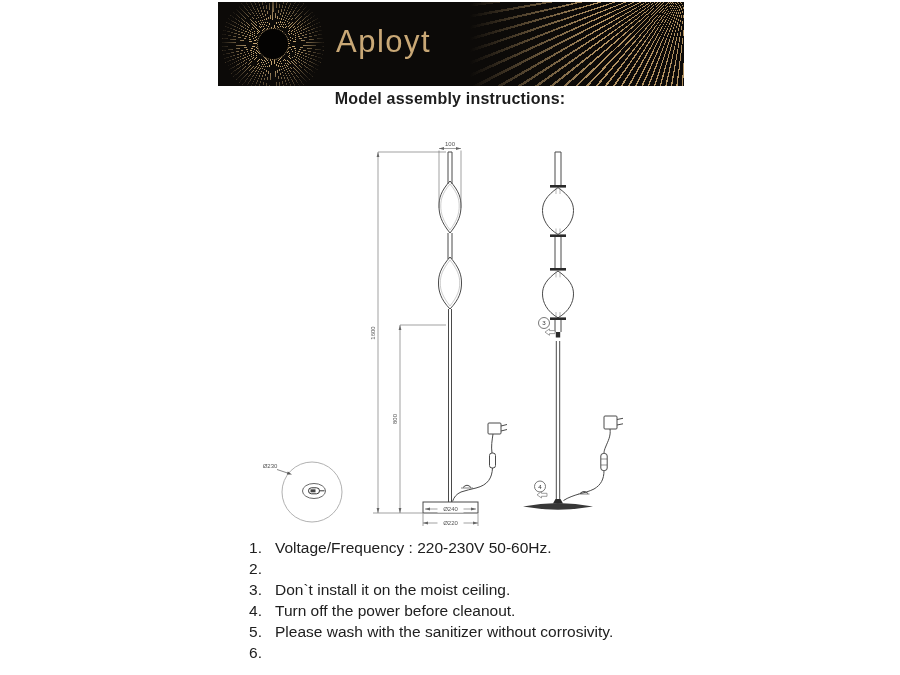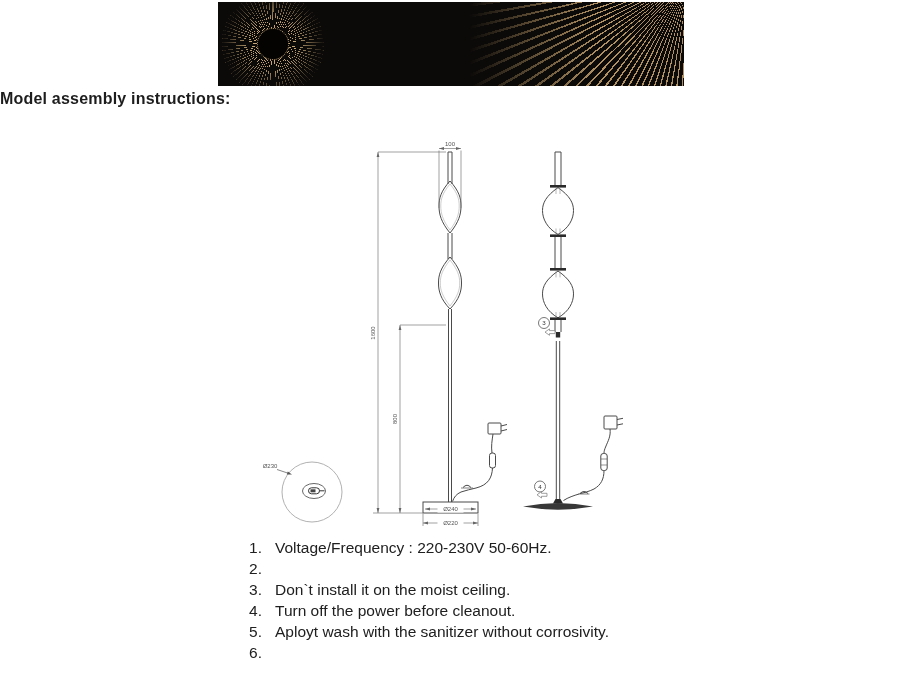--- a/index.html
+++ b/index.html
@@ -18,40 +18,41 @@
           border:1.5px dotted rgba(205,172,120,.85);}
   .brand{position:absolute;left:118px;top:50%;transform:translateY(-56%);
           color:#c9a876;font-size:31px;letter-spacing:1.5px;font-weight:400;}
   .rays{position:absolute;right:0;top:0;width:46%;height:100%;
           background:repeating-conic-gradient(from 95deg at 103% -30%,
             rgba(195,160,108,0) 0 2.1deg,rgba(195,160,108,.9) 2.1deg 2.8deg);}
   .rays::before{content:"";position:absolute;inset:0;
           background:linear-gradient(to right,#0c0a08 0%,rgba(12,10,8,0) 60%);}
 
   
-  .titleblock{position:absolute;left:0;top:90px;width:100%;
+  .titleblock{position:absolute;left:0;top:90px;width:100%;text-align:center;
           color:#1d1d1d;font-size:16px;font-weight:600;line-height:18px;letter-spacing:.2px;}
 
   
   .drawing{position:absolute;left:230px;top:135px;}
   svg text{font-family:"Liberation Sans",sans-serif;}
 
   
   .instructions{position:absolute;left:238px;top:537px;color:#202020;
           font-size:15.5px;font-weight:500;}
   .irow{display:flex;line-height:21px;}
   .inum{width:24px;text-align:right;margin-right:13px;flex:none;}
 </style>
 </head>
 <body>
 
 <div id="page">
 
   <div class="banner">
     <div class="sunburst"></div>
+    <div class="brand">Aployt</div>
     <div class="rays"></div>
   </div>
 
   <div class="titleblock">
     <div>Model assembly instructions:</div>
   </div>
 
   <svg class="drawing" width="470" height="400" viewBox="0 0 470 400">
 
     <g stroke="#4a4a4a" stroke-width="1" fill="none">
@@ -169,20 +170,20 @@
     <div class="irow">
       <span class="inum">3.</span>
       <span>Don`t install it on the moist ceiling.</span>
     </div>
     <div class="irow">
       <span class="inum">4.</span>
       <span>Turn off the power before cleanout.</span>
     </div>
     <div class="irow">
       <span class="inum">5.</span>
-      <span>Aployt wash with the sanitizer without corrosivity.</span>
+      <span>Please wash with the sanitizer without corrosivity.</span>
     </div>
     <div class="irow">
       <span class="inum">6.</span>
     </div>
   </div>
 
 </div>
 
 </body></html>

